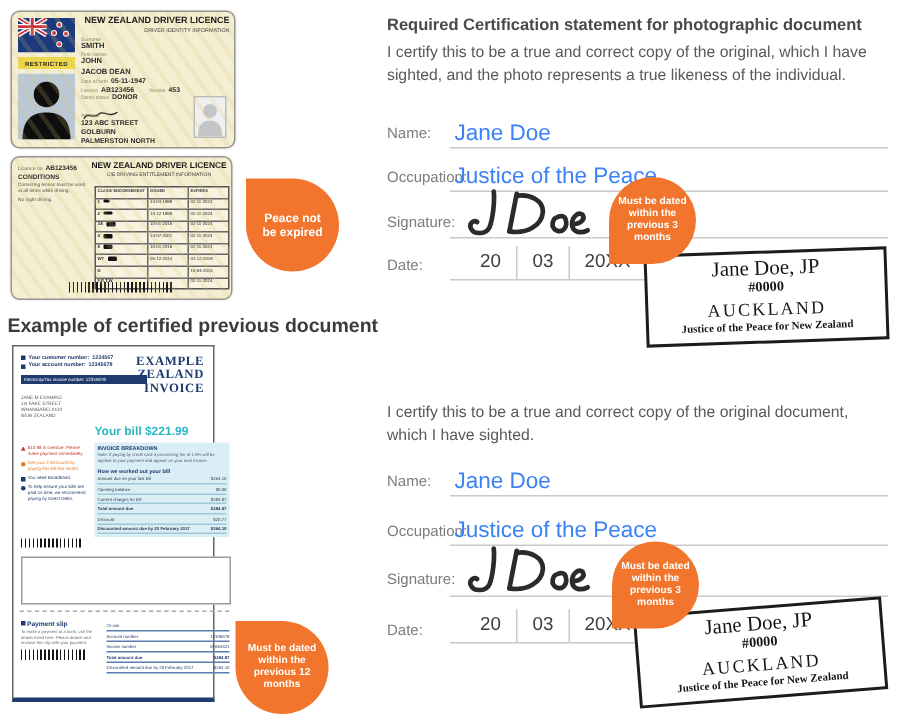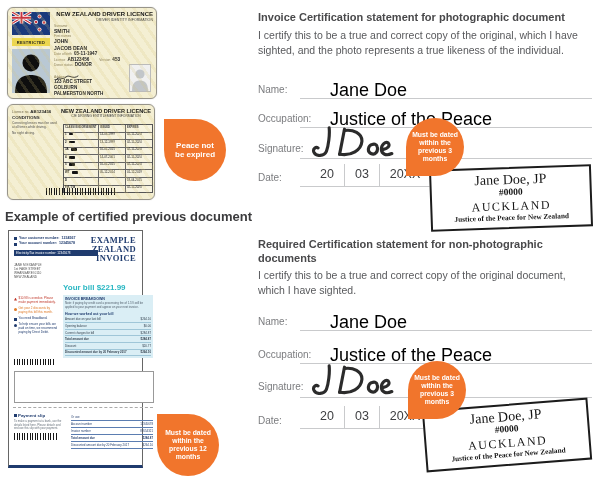--- a/index.html
+++ b/index.html
@@ -64,21 +64,21 @@
   #addr-h{position:absolute;left:5px;top:209px;font-size:13px;font-weight:bold;color:#3b3b3d;}
   .sec-h{position:absolute;font-size:11px;font-weight:bold;color:#49494b;line-height:1.3;}
   .sec-p{position:absolute;font-size:10.5px;color:#58595c;line-height:1.42;}
   #sec1-h{left:258px;top:10px;width:340px;}
   #sec1-p{left:258px;top:28px;width:334px;}
   #sec2-h{left:258px;top:237px;width:330px;}
   #sec2-p{left:258px;top:268px;width:330px;}
 
   
   .flab{position:absolute;left:258px;font-size:10px;color:#7b7c7f;}
-  .fval{position:absolute;left:303px;font-size:18px;color:#000000;margin-left:27px;}
+  .fval{position:absolute;left:303px;font-size:15px;color:#3b82f6;}
   .uline{position:absolute;left:300px;width:292px;height:0;border-top:1px solid #c9cacc;}
   .sig{position:absolute;left:304px;width:106px;height:32px;}
   .dates{position:absolute;left:300px;display:flex;border-bottom:1px solid #c9cacc;padding:0 6px 0 10px;}
   .dcell{width:34px;text-align:center;font-size:12.5px;color:#3f4043;padding:3px 0 5px;}
   .dcell.y{width:50px;}
   .dcell + .dcell{border-left:1px solid #c9cacc;}
 
   
   #lab-name1{top:84px;}  #val-name1{top:80px;}  #ul-name1{top:98px;}
   #lab-occ1{top:113px;}  #val-occ1{top:109px;}  #ul-occ1{top:127px;}
@@ -391,21 +391,21 @@
           <span>Discounted amount due by 20 February 2017</span>
           <span>$264.10</span>
         </div>
     </div>
   </div>
 
   <div class="badge" id="b-12m">
       <span>Must be dated within the previous 12 months</span>
     </div>
 
-  <div class="sec-h" id="sec1-h">Invoice Certification statement for photographic document</div>
+  <div class="sec-h" id="sec1-h">Required Certification statement for photographic document</div>
   <div class="sec-p" id="sec1-p">I certify this to be a true and correct copy of the original, which I have sighted, and the photo represents a true likeness of the individual.</div>
 
   <div class="flab" id="lab-name1">Name:</div>
   <div class="fval" id="val-name1">Jane Doe</div>
   <div class="uline" id="ul-name1"></div>
 
   <div class="flab" id="lab-occ1">Occupation:</div>
   <div class="fval" id="val-occ1">Justice of the Peace</div>
   <div class="uline" id="ul-occ1"></div>
 
@@ -434,21 +434,20 @@
       <span>Must be dated within the previous 3 months</span>
     </div>
 
   <div class="stamp" id="stamp1">
     <div class="st1">Jane Doe, JP</div>
     <div class="st2">#0000</div>
     <div class="st3">AUCKLAND</div>
     <div class="st4">Justice of the Peace for New Zealand</div>
   </div>
 
-  <div class="sec-h" id="sec2-h">Required Certification statement for non-photographic documents</div>
   <div class="sec-p" id="sec2-p">I certify this to be a true and correct copy of the original document, which I have sighted.</div>
 
   <div class="flab" id="lab-name2">Name:</div>
   <div class="fval" id="val-name2">Jane Doe</div>
   <div class="uline" id="ul-name2"></div>
 
   <div class="flab" id="lab-occ2">Occupation:</div>
   <div class="fval" id="val-occ2">Justice of the Peace</div>
   <div class="uline" id="ul-occ2"></div>
 

